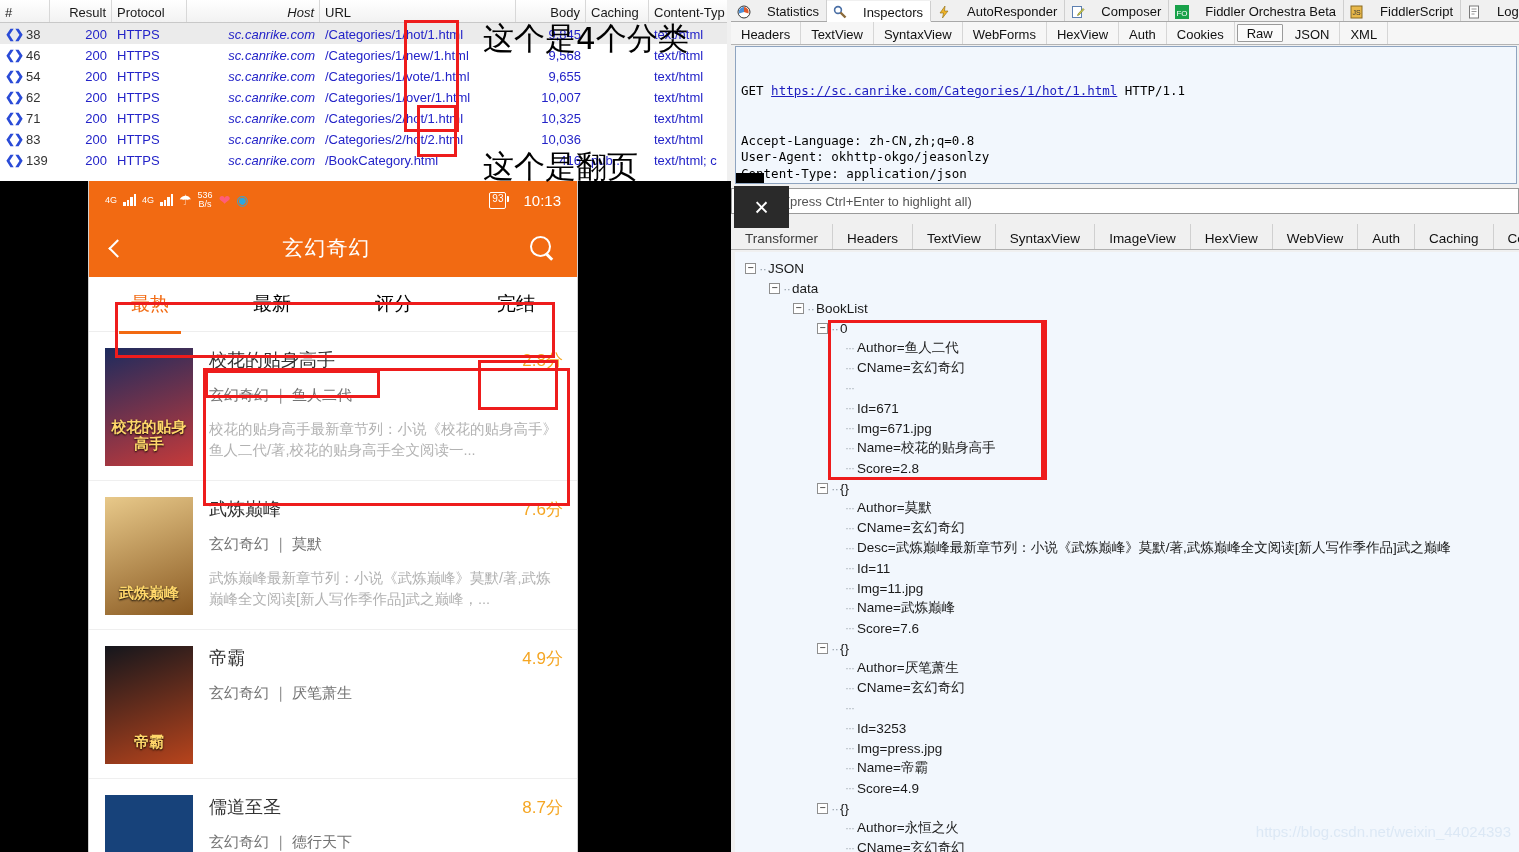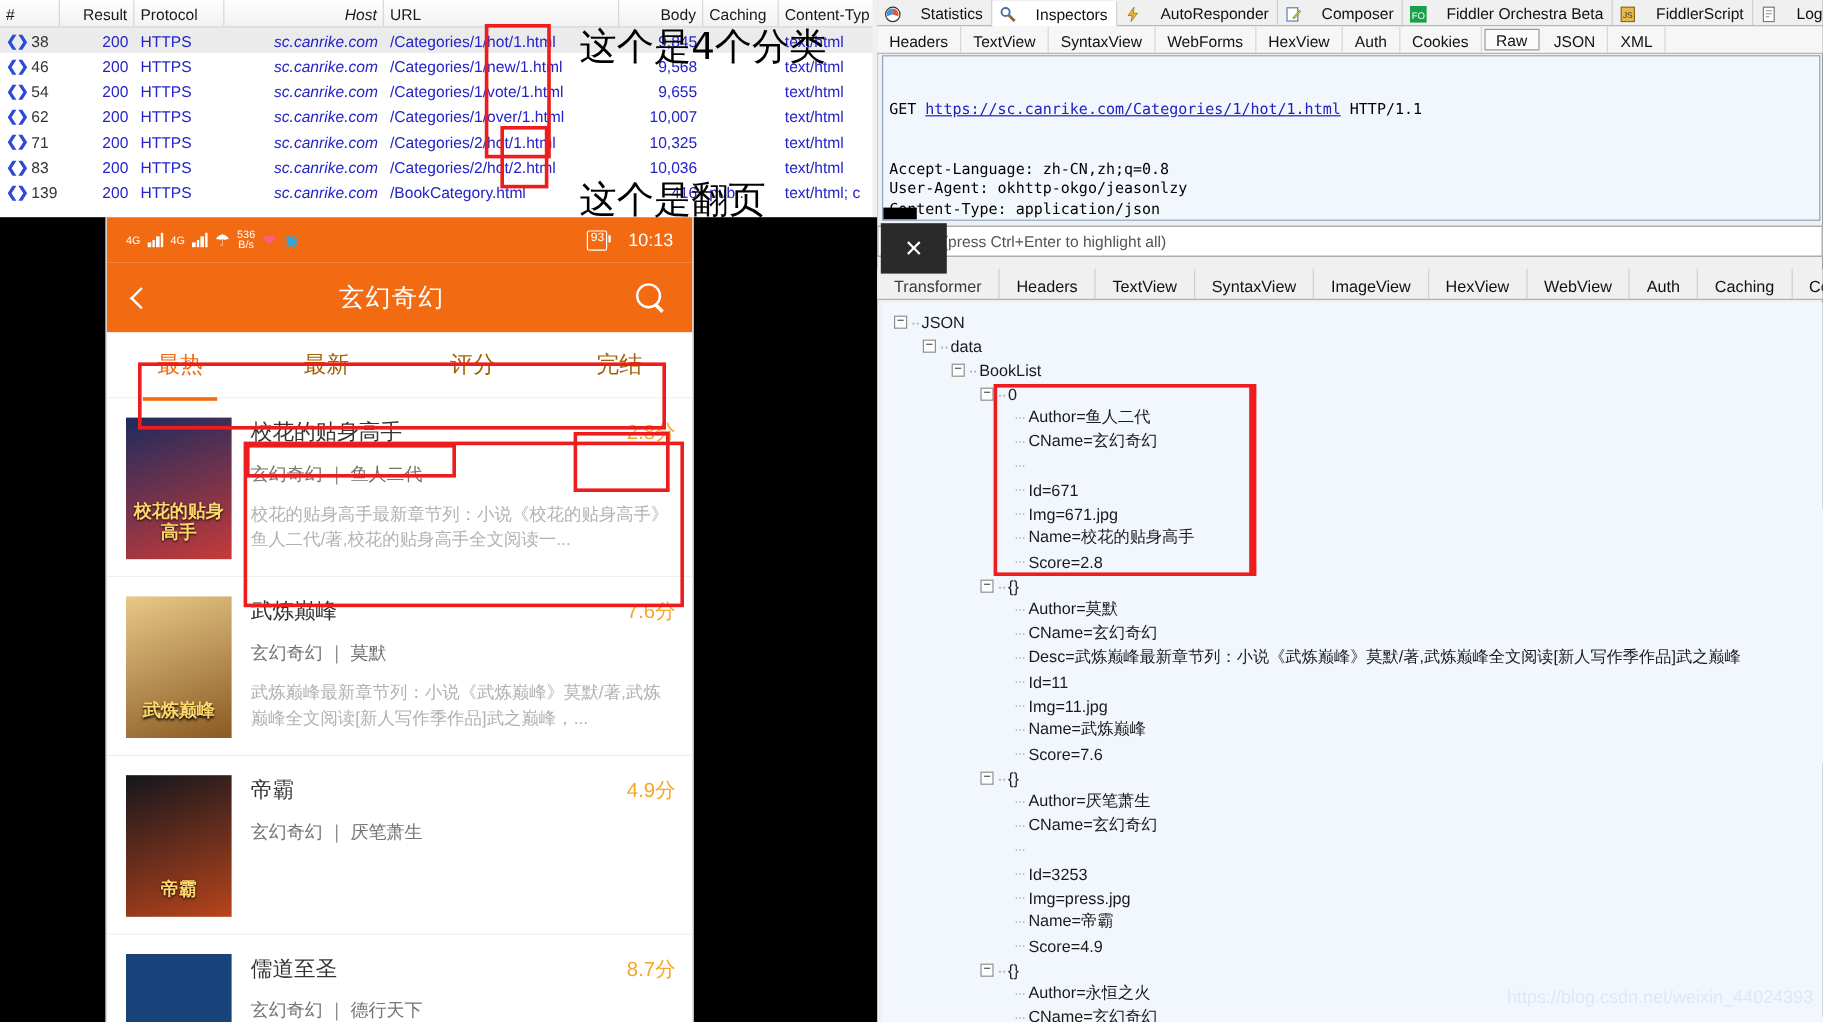--- a/index.html
+++ b/index.html
@@ -169,21 +169,21 @@
   }
   .magnifier::after {
     content: ""; position: absolute; left: 17px; top: 17px; width: 9px; height: 2.5px;
     background: #fff; transform: rotate(45deg); transform-origin: left center;
   }
   #segtabs {
     height: 55px; display: flex; align-items: center;
     border-bottom: 1px solid #eee; background: #fff;
   }
   #segtabs .sg {
-    flex: 1; text-align: center; font-size: 19px; color: #a16207; position: relative;
+    flex: 1; text-align: center; font-size: 19px; color: #000000; position: relative;
   }
   #segtabs .sg.on { color: #f26a12; }
   #segtabs .sg.on::after {
     content: ""; position: absolute; left: 50%; transform: translateX(-50%);
     bottom: -17px; width: 62px; height: 3px; background: #f26a12;
   }
   .bookcard {
     display: flex; gap: 16px; padding: 16px 14px 14px 16px;
     border-bottom: 1px solid #efefef; background: #fff;
   }

